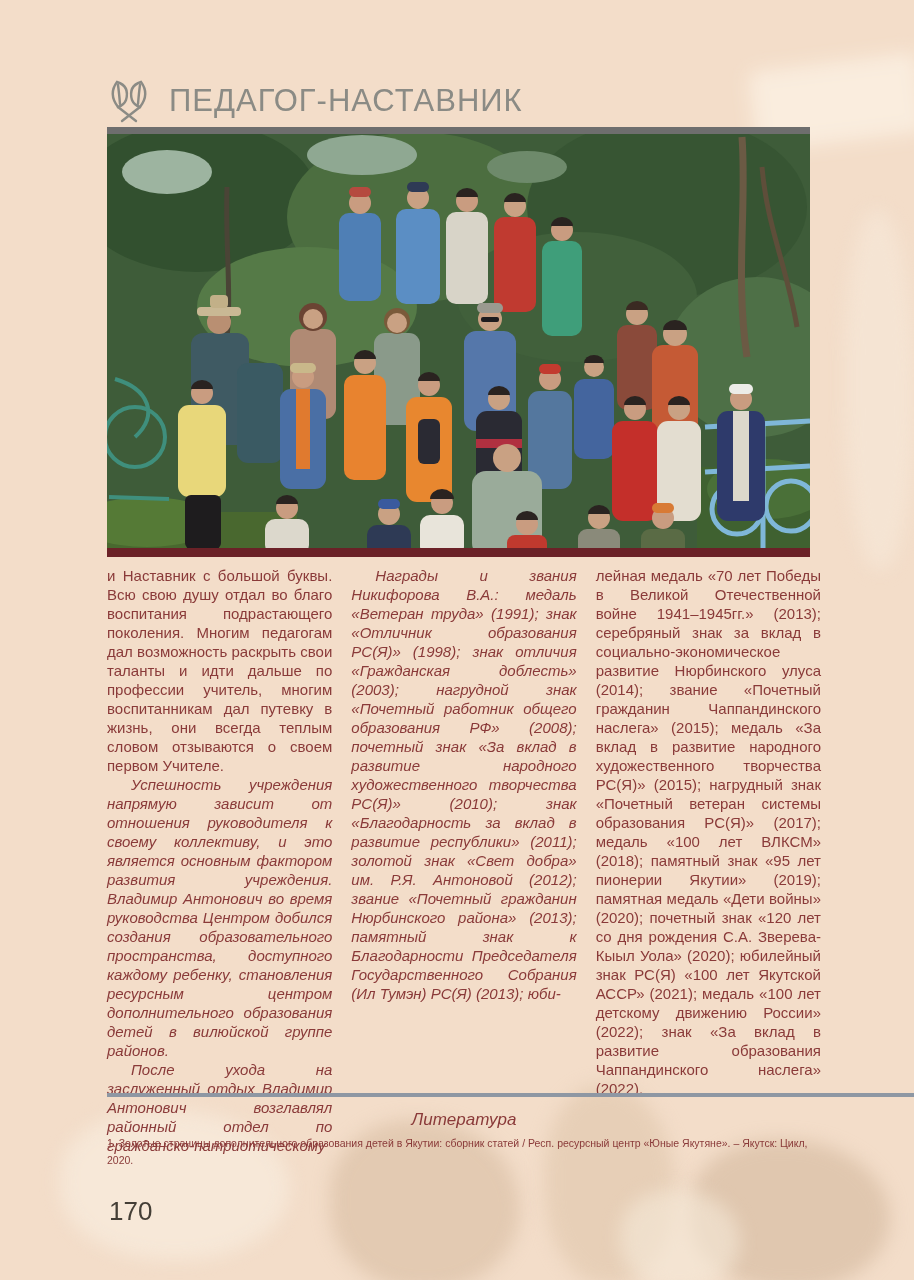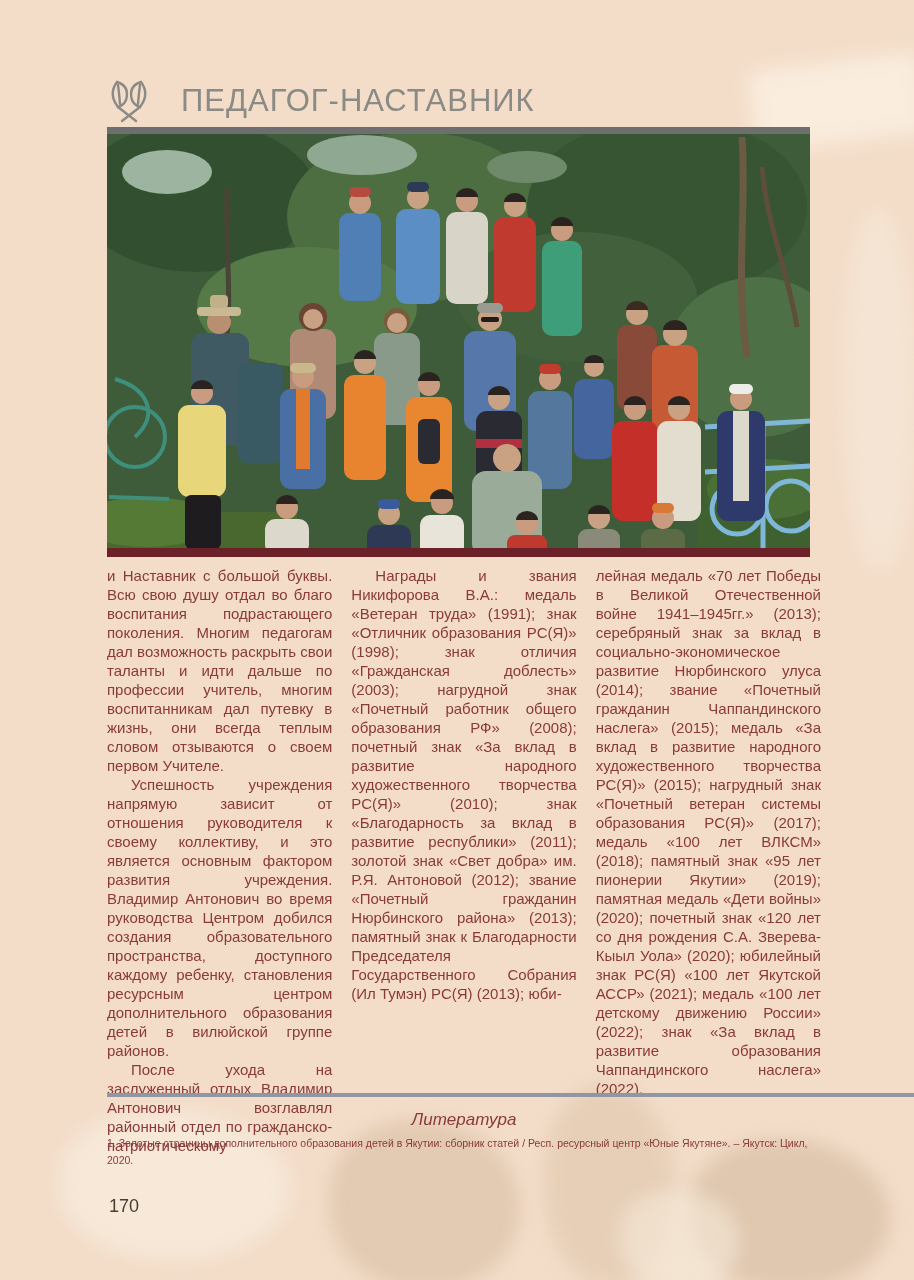--- a/index.html
+++ b/index.html
@@ -21,56 +21,56 @@
   
   .wm{position:absolute;border-radius:45% 55% 50% 50%;filter:blur(9px);pointer-events:none;}
   .wm1{left:752px;top:62px;width:170px;height:80px;background:rgba(255,249,238,.55);transform:rotate(-7deg);border-radius:8px;}
   .wm2{left:60px;top:1110px;width:230px;height:150px;background:rgba(250,240,227,.55);}
   .wm3{left:330px;top:1120px;width:190px;height:170px;background:rgba(213,185,158,.55);}
   .wm4{left:545px;top:1085px;width:130px;height:200px;background:rgba(224,198,171,.6);}
   .wm5{left:690px;top:1140px;width:200px;height:150px;background:rgba(206,178,150,.5);}
   .wm6{left:845px;top:210px;width:70px;height:360px;background:rgba(248,238,224,.45);}
   .wm7{left:620px;top:1190px;width:120px;height:100px;background:rgba(245,233,217,.6);}
 
-  header{position:absolute;left:103px;top:78px;display:flex;align-items:center;gap:26px;}
+  header{position:absolute;left:103px;top:78px;display:flex;align-items:center;gap:14px;}
   .logo{width:52px;height:46px;display:block;}
   h1{
     font-size:31px;font-weight:500;color:var(--header-text);
     letter-spacing:1px;white-space:nowrap;
   }
 
   figure.photo{
     position:absolute;left:107px;top:127px;width:703px;height:430px;
     background:#3e5c39;
   }
   figure.photo svg{display:block;width:703px;height:430px;}
 
   main.columns{
     position:absolute;left:107px;top:566px;width:714px;
     display:flex;gap:19px;
     color:var(--body-text);
   }
   .col{width:228px;font-size:15px;line-height:19px;text-align:justify;}
   .col p{margin:0;}
-  .col p.indent{text-indent:24px;}
+  .col p.indent{text-indent:24px;font-style:italic;}
 
   .divider{
     position:absolute;left:107px;top:1093px;width:807px;height:4px;
     background:var(--divider);
   }
   section.references{
     position:absolute;left:107px;top:1110px;width:714px;
     color:var(--body-text);
   }
   .ref-heading{text-align:center;font-size:17px;font-style:italic;margin-bottom:5px;}
   .ref-item{font-size:10.5px;line-height:17px;text-align:left;}
 
   .page-number{
     position:absolute;left:109px;top:1196px;
-    font-size:18px;color:var(--page-number);
+    font-size:26px;color:var(--page-number);
   }
 </style>
 </head>
 <body>
 
 <div class="page">
 
   <div class="wm wm1"></div>
   <div class="wm wm2"></div>
   <div class="wm wm3"></div>

